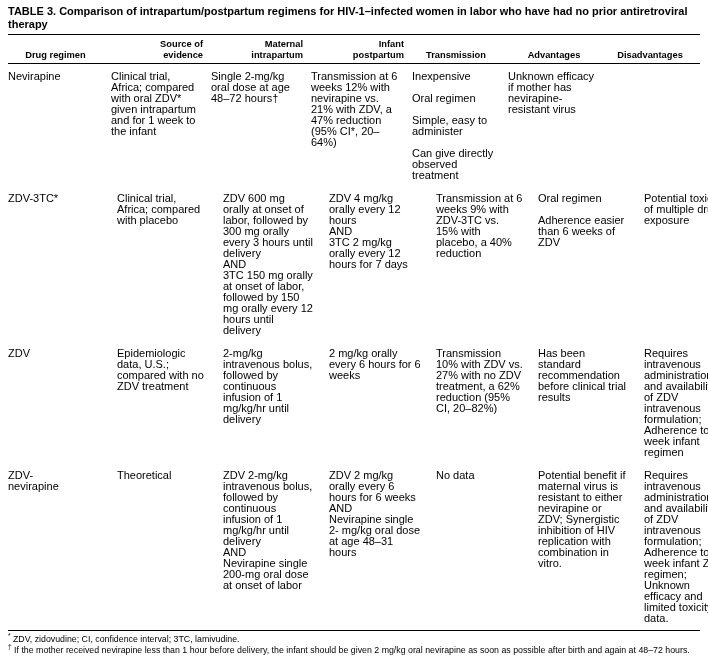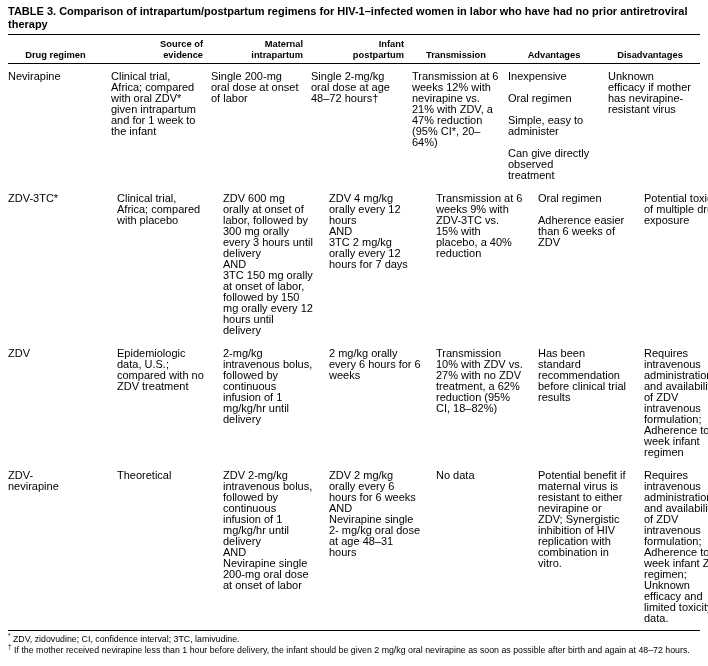--- a/index.html
+++ b/index.html
@@ -91,21 +91,20 @@
     <div class="hcell left">Disadvantages</div>
   </div>
 
   <div class="rule-light"></div>
 
   <div class="table-body">
 
     <div class="grid-row body-row">
       <div class="bcell">Nevirapine</div>
       <div class="bcell">Clinical trial, Africa; compared with oral ZDV* given intrapartum and for 1 week to the infant</div>
-      <div class="bcell">Single 200-mg oral dose at onset of labor</div>
       <div class="bcell">Single 2-mg/kg oral dose at age 48–72 hours†</div>
       <div class="bcell">Transmission at 6 weeks 12% with nevirapine vs. 21% with ZDV, a 47% reduction (95% CI*, 20–64%)</div>
       <div class="bcell">Inexpensive
 
 Oral regimen
 
 Simple, easy to administer
 
 Can give directly observed treatment</div>
       <div class="bcell">Unknown efficacy if mother has nevirapine-resistant virus</div>
@@ -125,21 +124,21 @@
 
 Adherence easier than 6 weeks of ZDV</div>
       <div class="bcell">Potential toxicity of multiple drug exposure</div>
     </div>
 
     <div class="grid-row body-row">
       <div class="bcell">ZDV</div>
       <div class="bcell">Epidemiologic data, U.S.; compared with no ZDV treatment</div>
       <div class="bcell">2-mg/kg intravenous bolus, followed by continuous infusion of 1 mg/kg/hr until delivery</div>
       <div class="bcell">2 mg/kg orally every 6 hours for 6 weeks</div>
-      <div class="bcell">Transmission 10% with ZDV vs. 27% with no ZDV treatment, a 62% reduction (95% CI, 18–82%)</div>
+      <div class="bcell">Transmission 10% with ZDV vs. 27% with no ZDV treatment, a 62% reduction (95% CI, 20–82%)</div>
       <div class="bcell">Has been standard recommendation before clinical trial results</div>
       <div class="bcell">Requires intravenous administration and availability of ZDV intravenous formulation; Adherence to 6-week infant regimen</div>
     </div>
 
     <div class="grid-row body-row">
       <div class="bcell">ZDV-
 nevirapine</div>
       <div class="bcell">Theoretical</div>
       <div class="bcell">ZDV 2-mg/kg intravenous bolus, followed by continuous infusion of 1 mg/kg/hr until delivery
 AND

